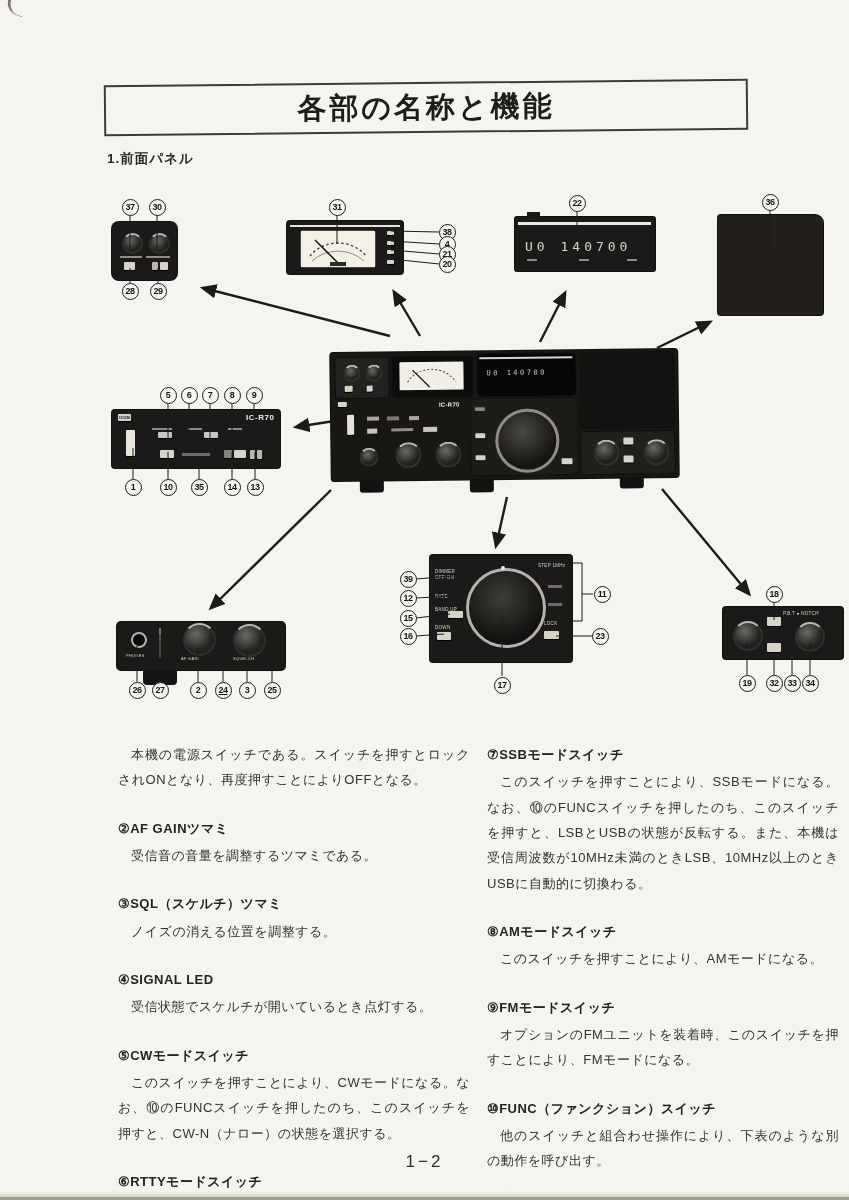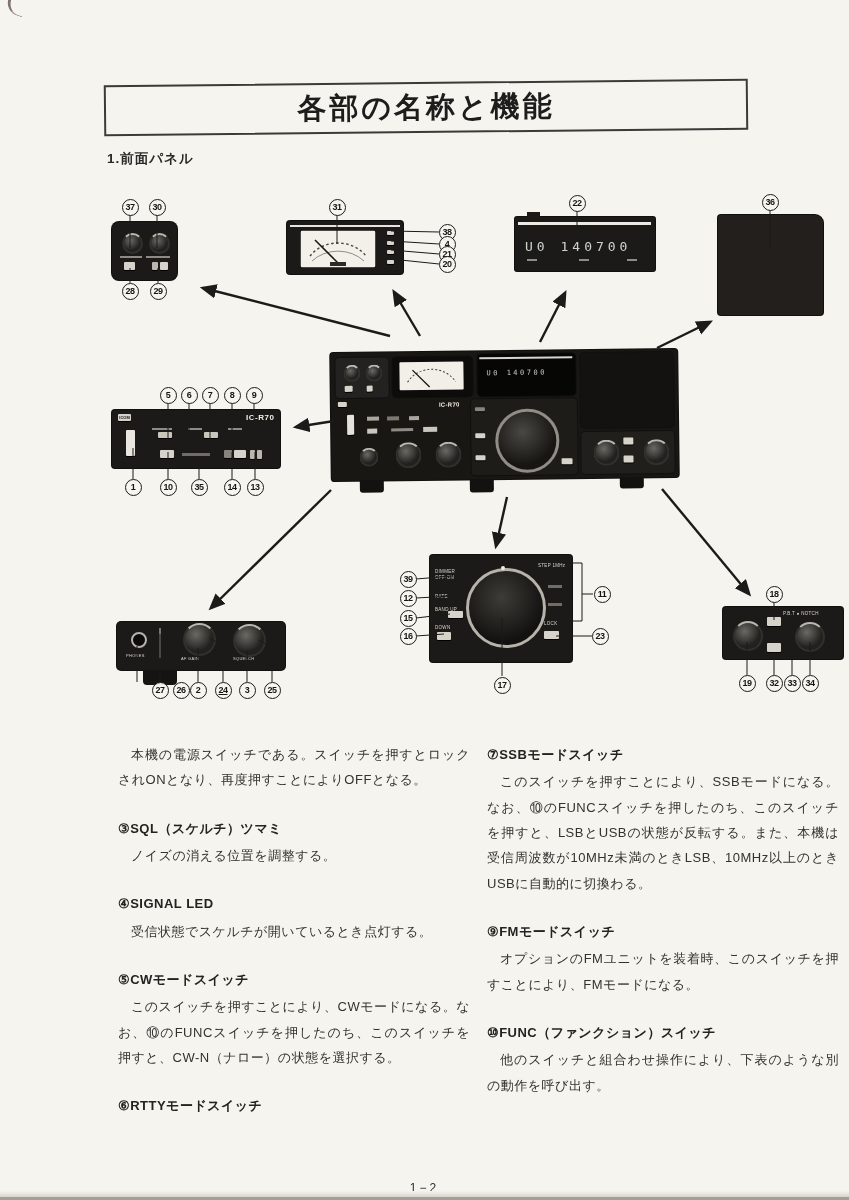--- a/index.html
+++ b/index.html
@@ -40,22 +40,22 @@
   .mini{position:absolute;}
 
   
   .col{position:absolute;width:352px;font-size:13px;line-height:1.95;}
   .col-left{left:118px;top:742px;}
   .col-right{left:487px;top:742px;}
   .item{margin-bottom:23px;}
   .item-heading{font-weight:600;letter-spacing:.5px;margin-bottom:2px;color:#242321;}
   .item-body{text-indent:1em;letter-spacing:.5px;color:#33322f;text-align:justify;}
   .item.no-heading .item-body{text-indent:0;}
-  .page-number{position:absolute;left:0;top:1181px;width:100%;text-align:center;
-    font-size:12px;letter-spacing:3px;color:#2e2d2b;}
+  .page-number{position:absolute;left:0;top:1152px;width:100%;text-align:center;
+    font-size:17px;letter-spacing:3px;color:#2e2d2b;}
   .freq-digits{font-family:"DejaVu Sans Mono",monospace;color:#dfe6dc;}
 </style>
 </head>
 <body>
 
 <div class="page">
   <div class="corner-mark"></div>
 
   <div class="title-box">
     <span class="title-text">各部の名称と機能</span>
@@ -288,33 +288,37 @@
       <div class="callout" style="left: 399.5px; top: 609.5px;">15</div>
       <div class="callout" style="left: 399.5px; top: 627.5px;">16</div>
       <div class="callout" style="left: 593.5px; top: 585.5px;">11</div>
       <div class="callout" style="left: 591.5px; top: 627.5px;">23</div>
       <div class="callout" style="left: 493.5px; top: 676.5px;">17</div>
       <div class="callout" style="left: 765.5px; top: 585.5px;">18</div>
       <div class="callout" style="left: 738.5px; top: 674.5px;">19</div>
       <div class="callout" style="left: 765.5px; top: 674.5px;">32</div>
       <div class="callout" style="left: 783.5px; top: 674.5px;">33</div>
       <div class="callout" style="left: 801.5px; top: 674.5px;">34</div>
-      <div class="callout" style="left: 128.5px; top: 681.5px; margin-left: 44px;">26</div>
+      <div class="callout" style="left: 128.5px; top: 681.5px;">26</div>
       <div class="callout" style="left: 151.5px; top: 681.5px;">27</div>
       <div class="callout" style="left: 189.5px; top: 681.5px;">2</div>
       <div class="callout" style="left: 214.5px; top: 681.5px; text-decoration: underline;">24</div>
       <div class="callout" style="left: 238.5px; top: 681.5px;">3</div>
       <div class="callout" style="left: 263.5px; top: 681.5px;">25</div>
     </div>
 
   <div class="col col-left" id="col-left">
   <div class="item">
     <div class="item-body">本機の電源スイッチである。スイッチを押すとロックされONとなり、再度押すことによりOFFとなる。</div>
   </div>
 
+  <div class="item">
+    <div class="item-heading">②AF GAINツマミ</div>
+    <div class="item-body">受信音の音量を調整するツマミである。</div>
+  </div>
 
   <div class="item">
     <div class="item-heading">③SQL（スケルチ）ツマミ</div>
     <div class="item-body">ノイズの消える位置を調整する。</div>
   </div>
 
   <div class="item">
     <div class="item-heading">④SIGNAL LED</div>
     <div class="item-body">受信状態でスケルチが開いているとき点灯する。</div>
   </div>
@@ -329,20 +333,24 @@
 
   </div>
 </div>
   <div class="col col-right" id="col-right">
 
   <div class="item">
     <div class="item-heading">⑦SSBモードスイッチ</div>
     <div class="item-body">このスイッチを押すことにより、SSBモードになる。なお、⑩のFUNCスイッチを押したのち、このスイッチを押すと、LSBとUSBの状態が反転する。また、本機は受信周波数が10MHz未満のときLSB、10MHz以上のときUSBに自動的に切換わる。</div>
   </div>
 
+  <div class="item">
+    <div class="item-heading">⑧AMモードスイッチ</div>
+    <div class="item-body">このスイッチを押すことにより、AMモードになる。</div>
+  </div>
 
   <div class="item">
     <div class="item-heading">⑨FMモードスイッチ</div>
     <div class="item-body">オプションのFMユニットを装着時、このスイッチを押すことにより、FMモードになる。</div>
   </div>
 
   <div class="item">
     <div class="item-heading">⑩FUNC（ファンクション）スイッチ</div>
     <div class="item-body">他のスイッチと組合わせ操作により、下表のような別の動作を呼び出す。</div>
   </div>

